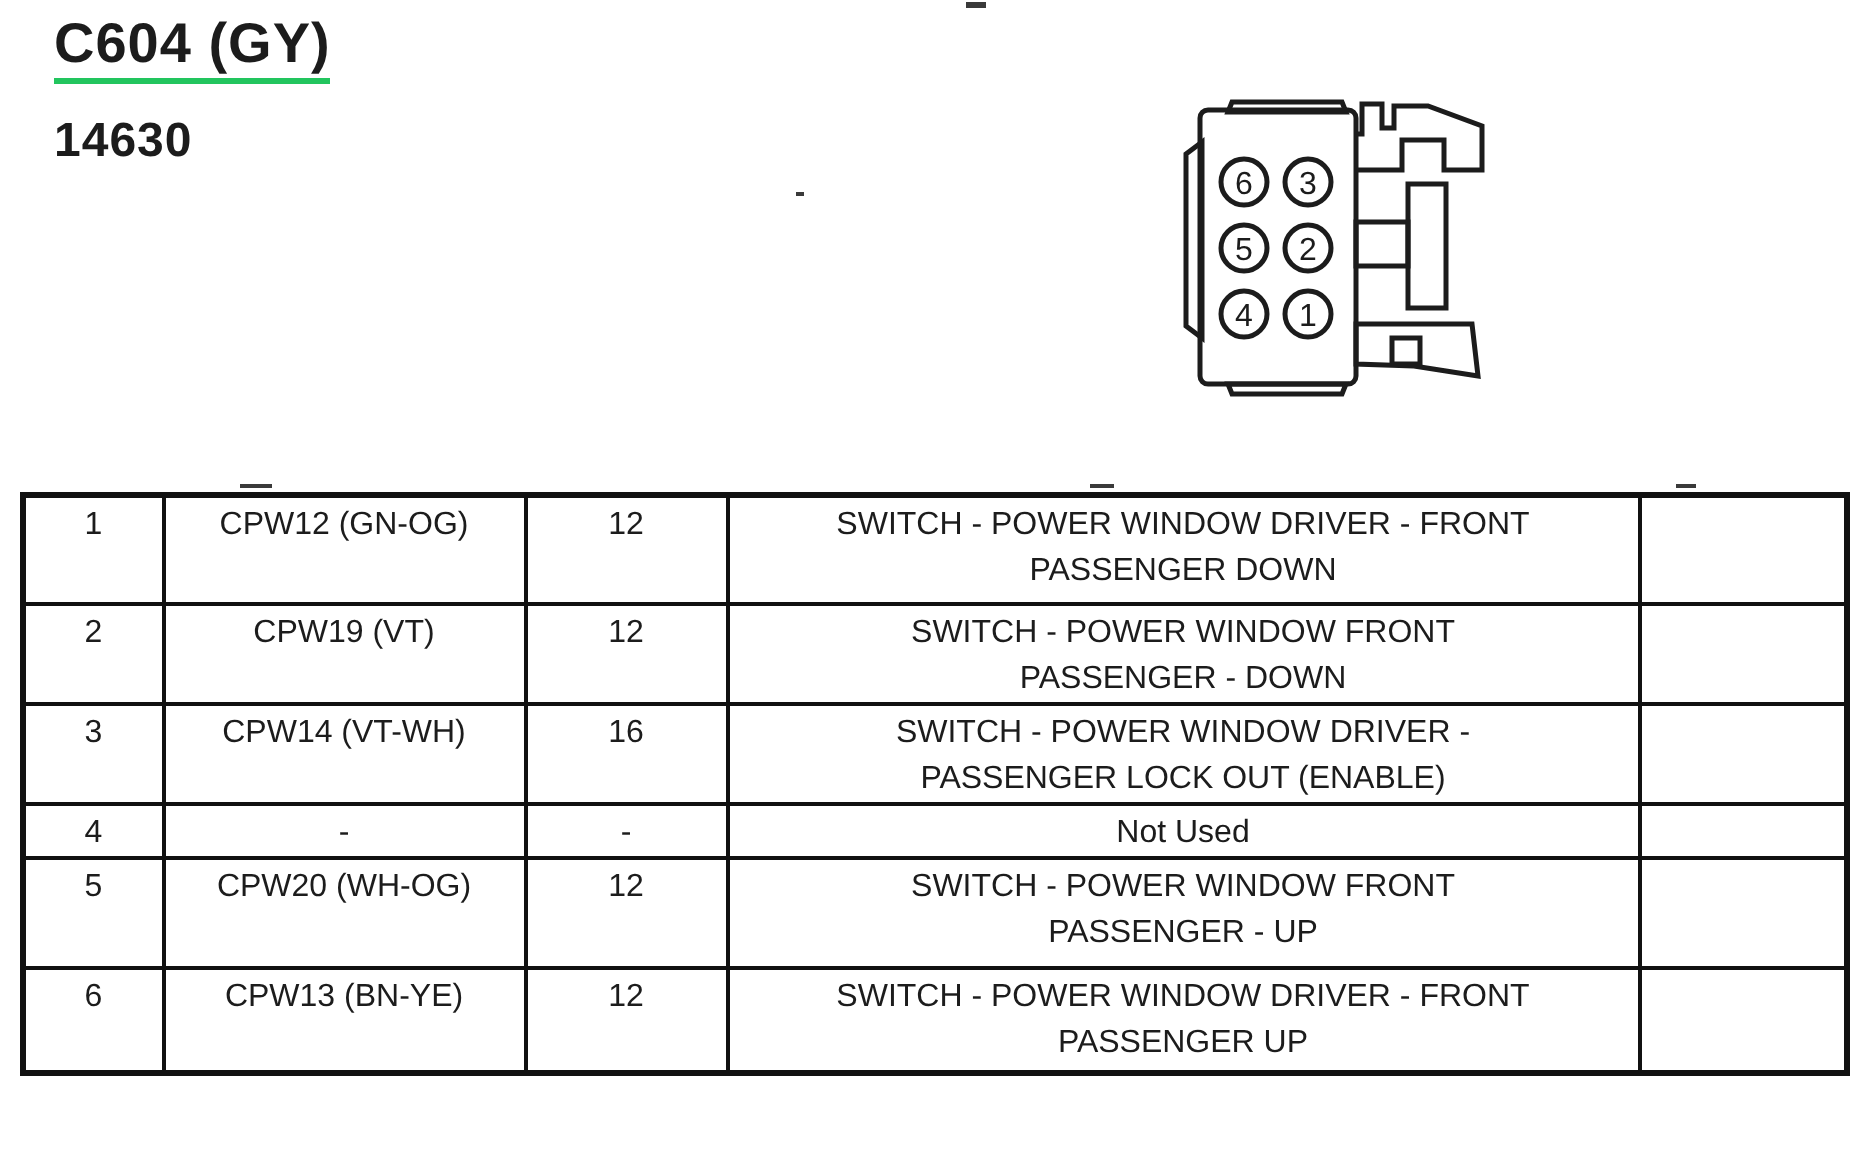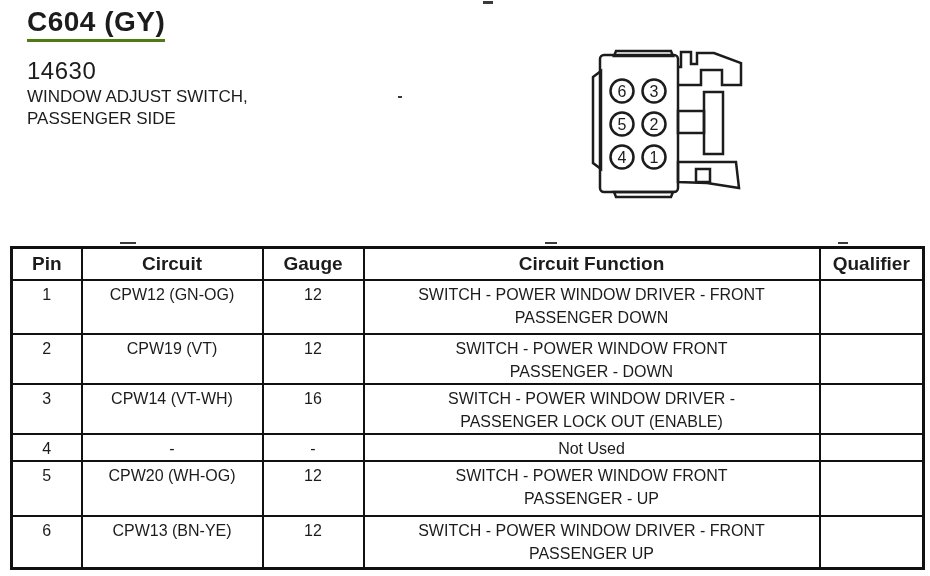--- a/index.html
+++ b/index.html
@@ -9,26 +9,26 @@
     background:#ffffff;
     font-family:"Liberation Sans", sans-serif;
     color:#1c1c1c;
     overflow:hidden;
   }
   
   .hdr{position:absolute;left:27px;top:6px;}
   .conn-id{
     display:inline-block;
     font-size:28px;font-weight:bold;letter-spacing:0.5px;
-    border-bottom:3px solid #4d7c0f;
+    border-bottom:3px solid #22c55e;
     padding-bottom:1px;
   }
   .part-no{
     position:absolute;left:27px;top:57px;
-    font-size:24px;font-weight:normal;letter-spacing:0.5px;
+    font-size:24px;font-weight:bold;letter-spacing:0.5px;
   }
   .desc{
     position:absolute;left:27px;top:86px;
     font-size:17px;line-height:22px;
     white-space:pre-line;
   }
   
   .connector{position:absolute;left:570px;top:25px;width:210px;height:190px;}
   .connector svg{display:block;}
   .connector text{
@@ -65,22 +65,20 @@
 </style>
 </head>
 <body>
 
 <div class="page">
 
   <div class="hdr">
     <span class="conn-id">C604 (GY)</span>
   </div>
   <div class="part-no">14630</div>
-  <div class="desc">WINDOW ADJUST SWITCH,
-PASSENGER SIDE</div>
 
   <div class="connector">
     <svg width="210" height="190" viewBox="0 0 210 190">
       <g fill="none" stroke="#1c1c1c" stroke-width="2.5" stroke-linejoin="miter">
 
         <polygon points="23,52 31,46 31,144 23,138"></polygon>
 
         <polygon points="46,26 101,26 103,31 44,31"></polygon>
 
         <polygon points="44,167 103,167 101,172 46,172"></polygon>
@@ -116,27 +114,20 @@
 
   <table class="pinout">
     <colgroup>
       <col style="width:70px">
         <col style="width:181px">
         <col style="width:101px">
         <col style="width:456px">
         <col style="width:104px">
     </colgroup>
     <tbody>
-        <tr style="height:32px">
-      <th>Pin</th>
-      <th>Circuit</th>
-      <th>Gauge</th>
-      <th>Circuit Function</th>
-      <th>Qualifier</th>
-    </tr>
     <tr style="height:54px">
       <td class="c-pin">1</td>
       <td class="c-circuit">CPW12 (GN-OG)</td>
       <td class="c-gauge">12</td>
       <td class="c-func">SWITCH - POWER WINDOW DRIVER - FRONT
 PASSENGER DOWN</td>
       <td class="c-qual"></td>
     </tr>
     <tr style="height:48px">
       <td class="c-pin">2</td>

